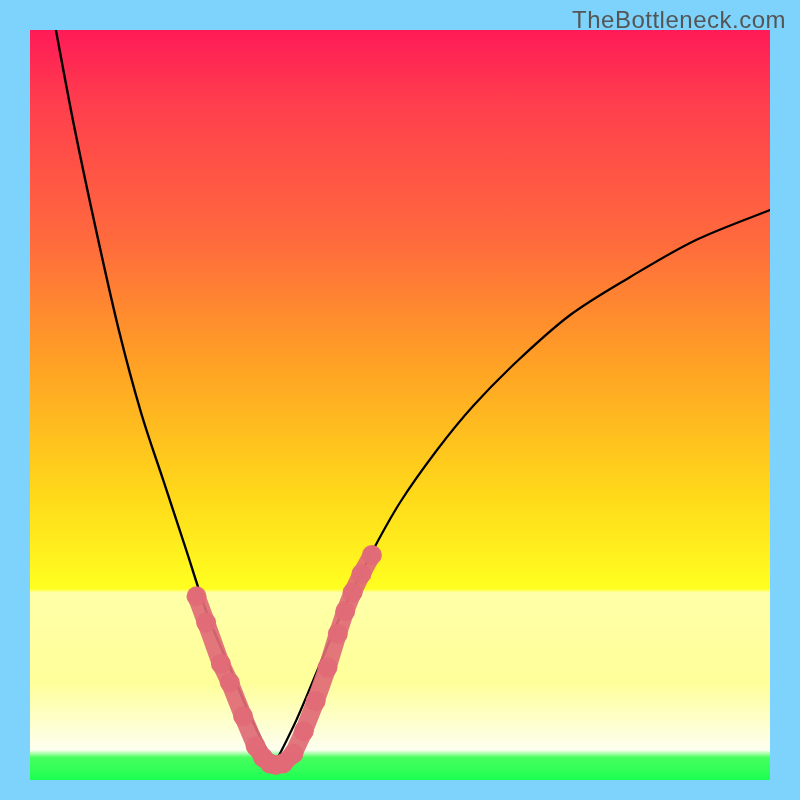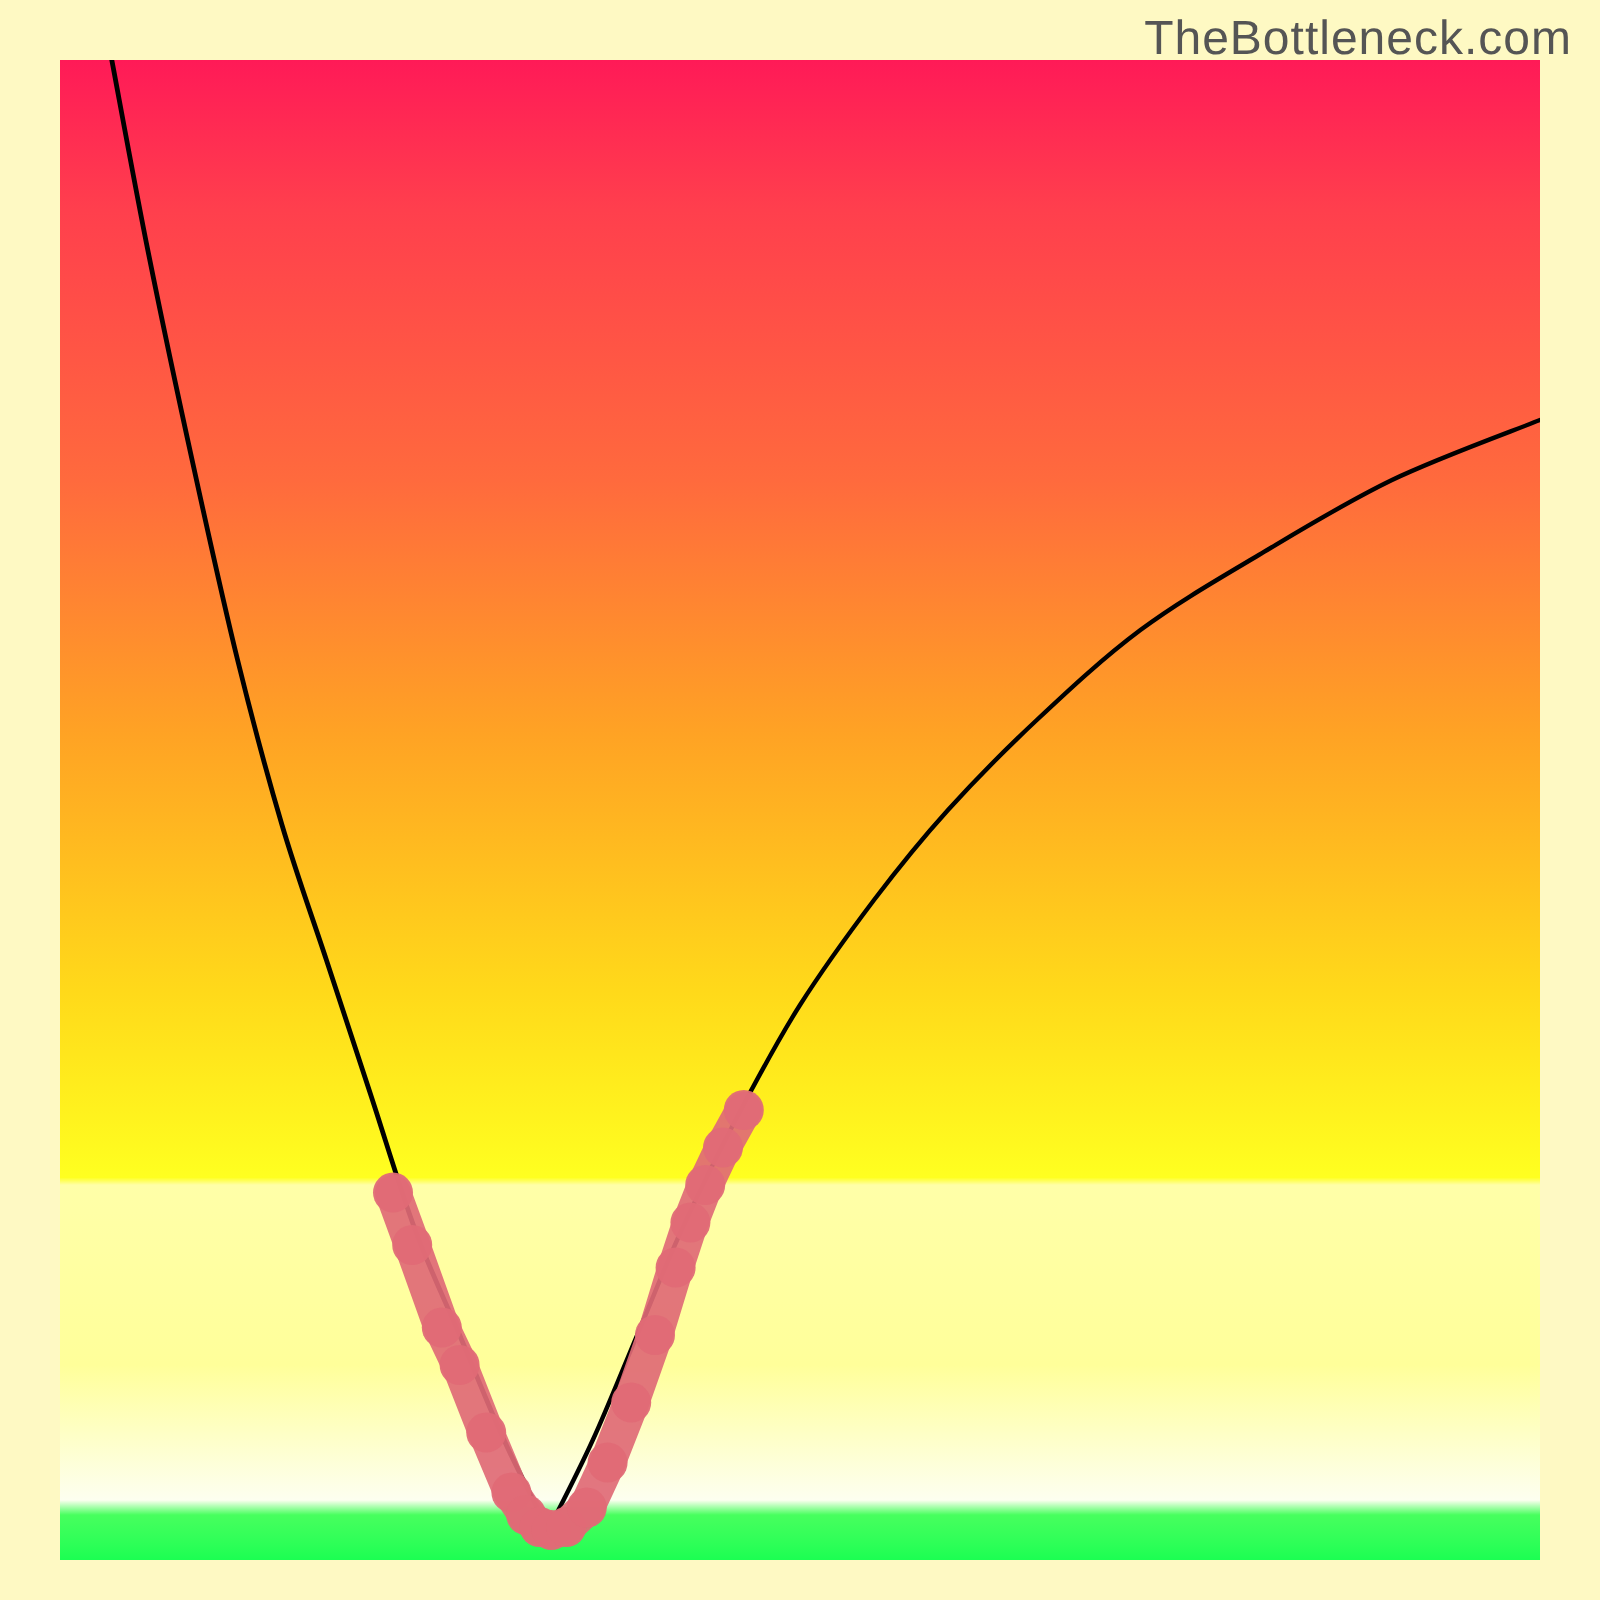--- a/index.html
+++ b/index.html
@@ -6,21 +6,21 @@
     margin: 0;
     padding: 0;
     width: 800px;
     height: 800px;
     overflow: hidden;
     font-family: Arial, Helvetica, sans-serif;
   }
   .frame {
     width: 800px;
     height: 800px;
-    background: #fef9c3;
+    background: #7dd3fc;
     position: relative;
   }
   .watermark {
     position: absolute;
     top: 6px;
     right: 14px;
     color: #555555;
     font-size: 24px;
     font-weight: 500;
     letter-spacing: 0.5px;

